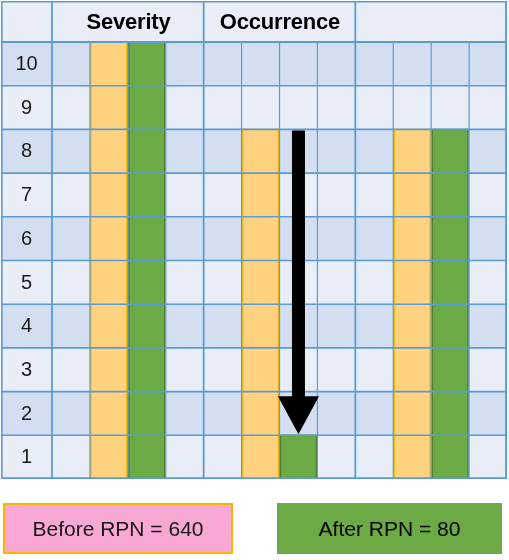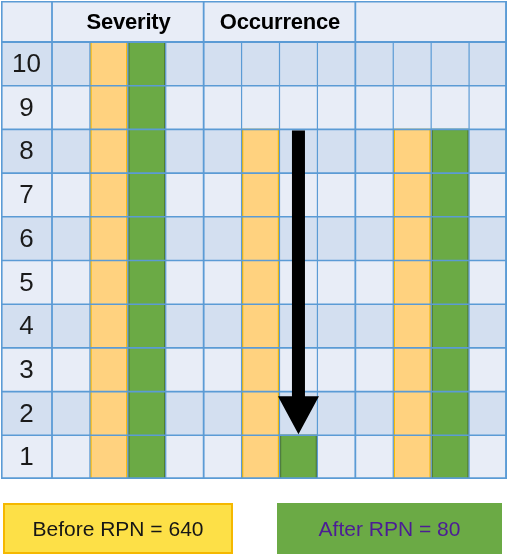--- a/index.html
+++ b/index.html
@@ -52,52 +52,52 @@
     letter-spacing: -0.2px;
     white-space: nowrap;
   }
 
   
   .row-label {
     position: absolute;
     left: 0;
     width: 51px;
     text-align: center;
-    font-size: 26px;
+    font-size: 20px;
     color: #1a1a1a;
     white-space: nowrap;
   }
 
   
   .legend-box {
     position: absolute;
     box-sizing: border-box;
     display: flex;
     align-items: center;
     justify-content: center;
     font-size: 21px;
     white-space: nowrap;
   }
   .legend-before {
     left: 3px;
     top: 503px;
     width: 230px;
     height: 51px;
-    background: #fde047;
+    background: #f9a8d4;
     border: 2px solid #F5B800;
     color: #161616;
   }
   .legend-after {
     left: 277px;
     top: 503px;
     width: 225px;
     height: 51px;
     background: #6BAA45;
     border: 2px solid #6BAA45;
-    color: #4c1d95;
+    color: #000000;
   }
 </style>
 </head>
 <body>
 
 <div id="chart-root">
 
   <div class="grid-wrap">
     <svg class="grid-svg" viewBox="0 0 506 478" preserveAspectRatio="none">
       <g id="svg-cells">

